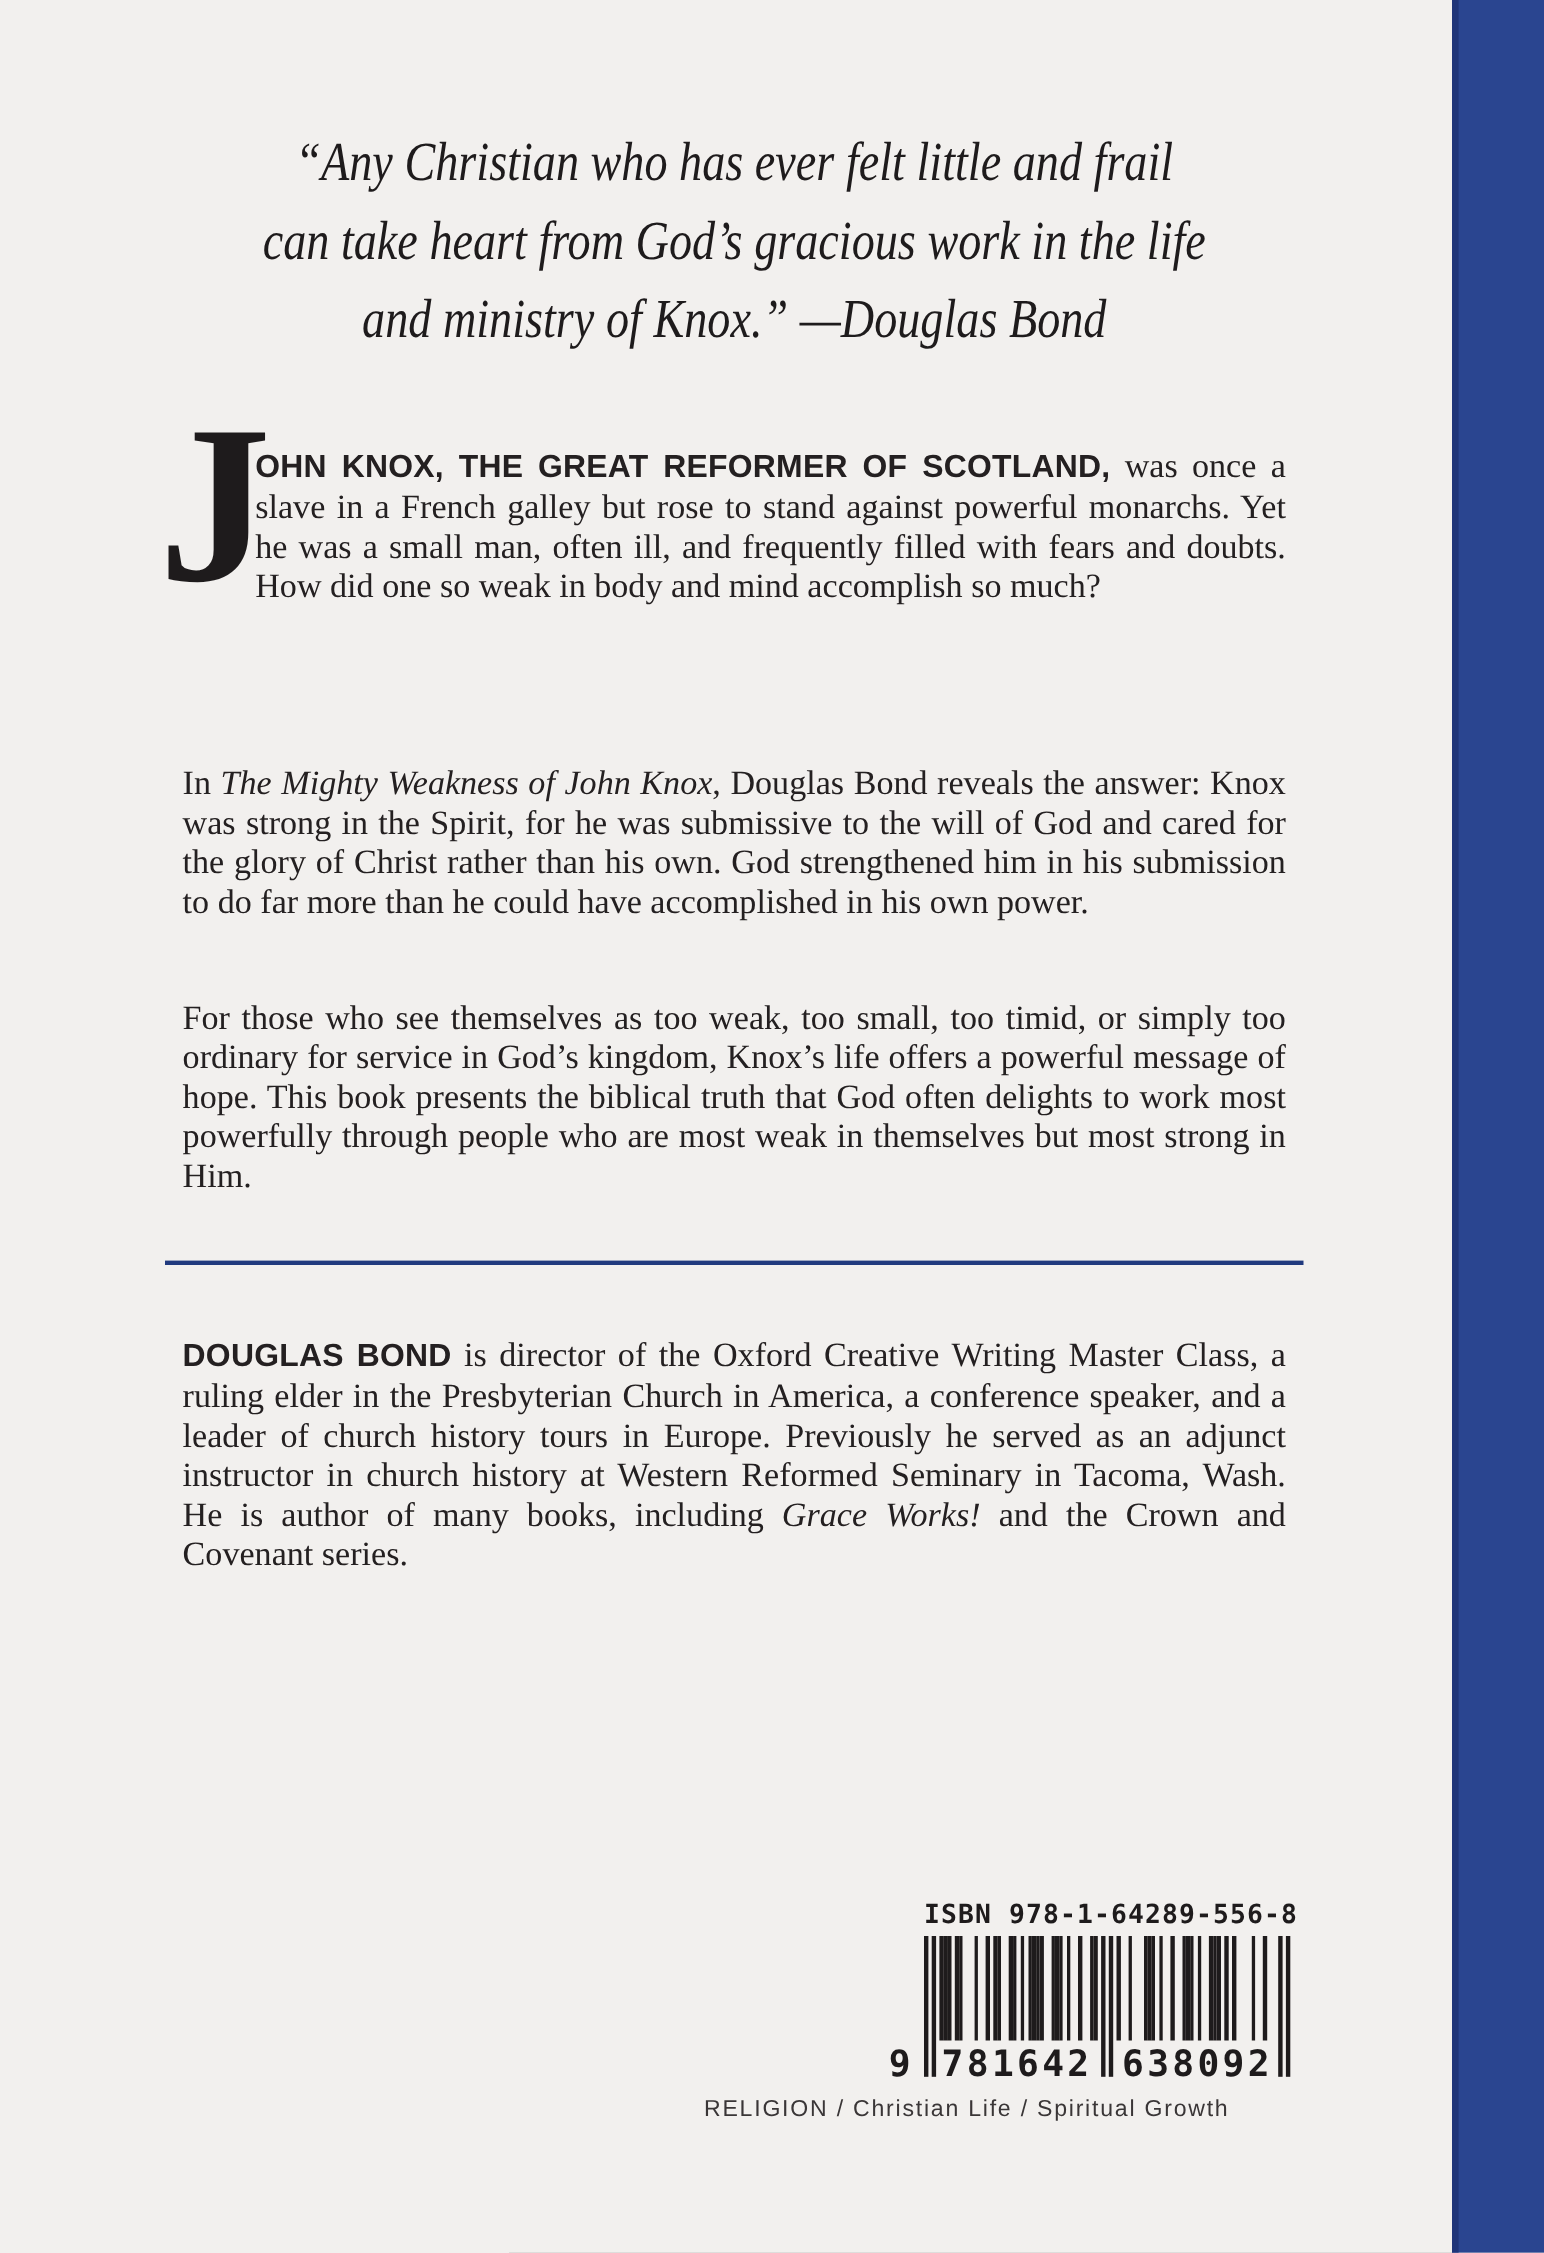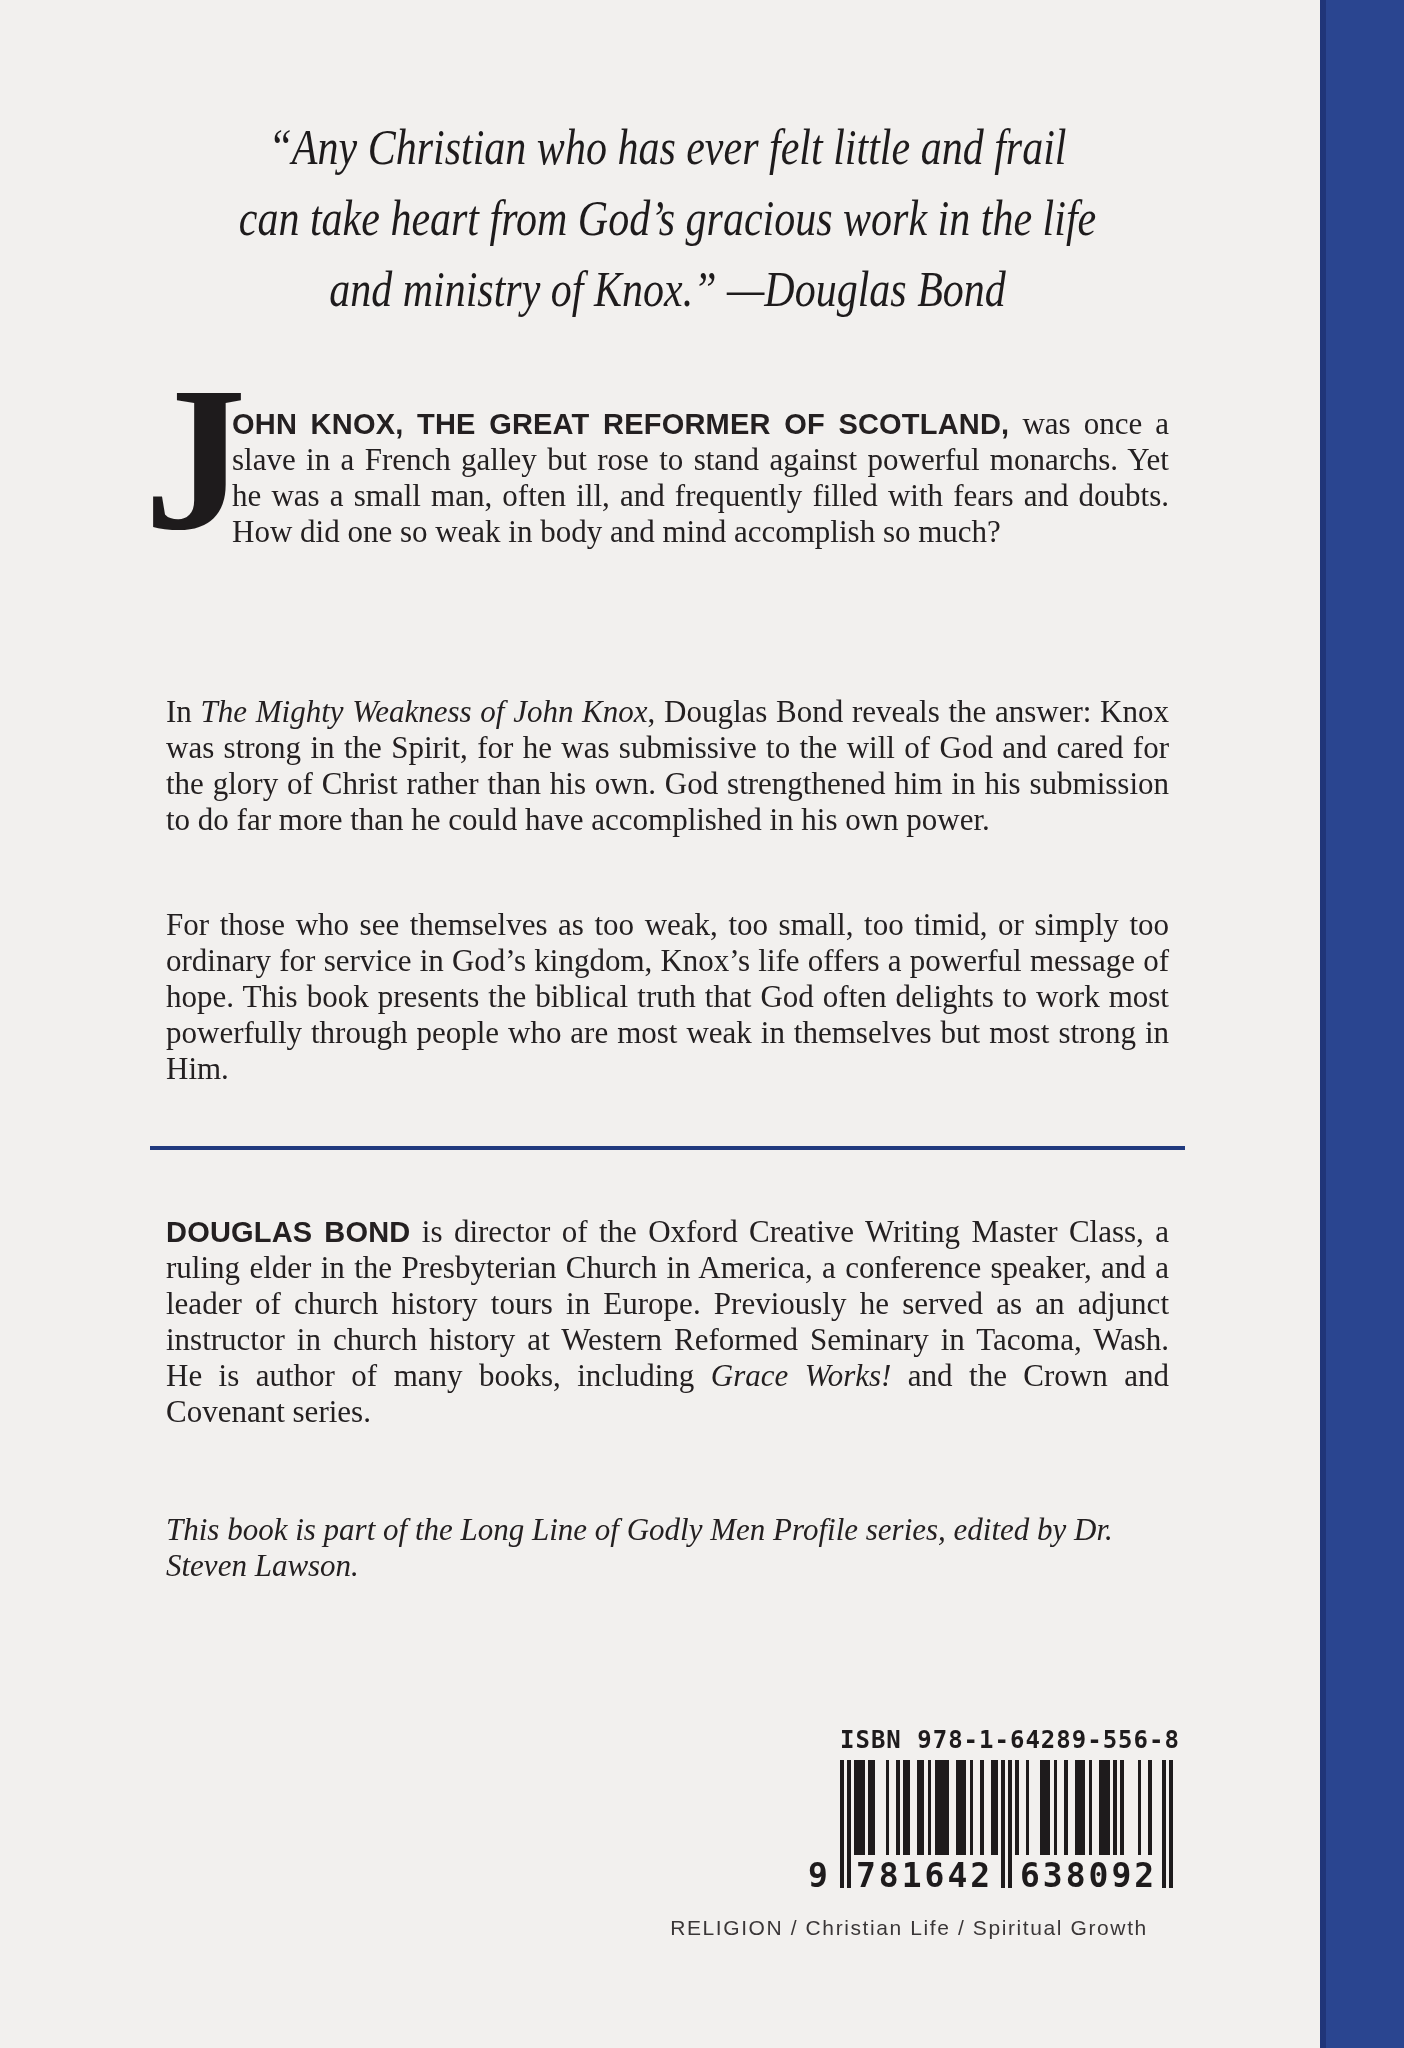--- a/index.html
+++ b/index.html
@@ -105,22 +105,22 @@
     font-size:33px;
     letter-spacing:3px;
     top:96px;
     color:#1e1b1c;
     white-space:nowrap;
   }
   .d-left  { left:-32px; }
   .d-g1 { left:16px; }
   .d-g2 { left:180px; }
   .category {
-    margin-top:28px;
-    text-align:center;
+    margin-top:18px;
+    text-align:left;
     padding-right:2px;
     font-family:"Liberation Sans", sans-serif;
     font-size:21px;
     letter-spacing:1.6px;
     color:#3a3637;
     white-space:nowrap;
   }
 </style>
 </head>
 <body>
@@ -149,23 +149,20 @@
   <section class="col" style="top:891px">
     <p class="body-text">For those who see themselves as too weak, too small, too timid, or simply too ordinary for service in God’s kingdom, Knox’s life offers a powerful message of hope. This book presents the biblical truth that God often delights to work most powerfully through people who are most weak in themselves but most strong in Him.</p>
   </section>
 
   <div class="col rule" style="background: rgb(33, 58, 126);"></div>
 
   <section class="col" style="top:1198px">
     <p class="body-text"><span class="lead-in">DOUGLAS BOND</span><span> is director of the Oxford Creative Writing Master Class, a ruling elder in the Presbyterian Church in America, a conference speaker, and a leader of church history tours in Europe. Previously he served as an adjunct instructor in church history at Western Reformed Seminary in Tacoma, Wash. He is author of many books, including </span><i>Grace Works!</i><span> and the Crown and Covenant series.</span></p>
   </section>
 
-  <section class="col" style="top:1496px">
-    <p class="body-text italic-note">This book is part of the Long Line of Godly Men Profile series, edited by Dr. Steven Lawson.</p>
-  </section>
 
 
   <div class="barcode-area">
     <div class="barcode-box">
       <div class="isbn-label">ISBN 978-1-64289-556-8</div>
       <div class="bars" id="barcode-bars">
         <span class="ean-digits d-left">9</span>
         <span class="ean-digits d-g1">781642</span>
         <span class="ean-digits d-g2">638092</span>
       <div class="bar" style="left: 0px; width: 3.5px; height: 128px;"></div>

